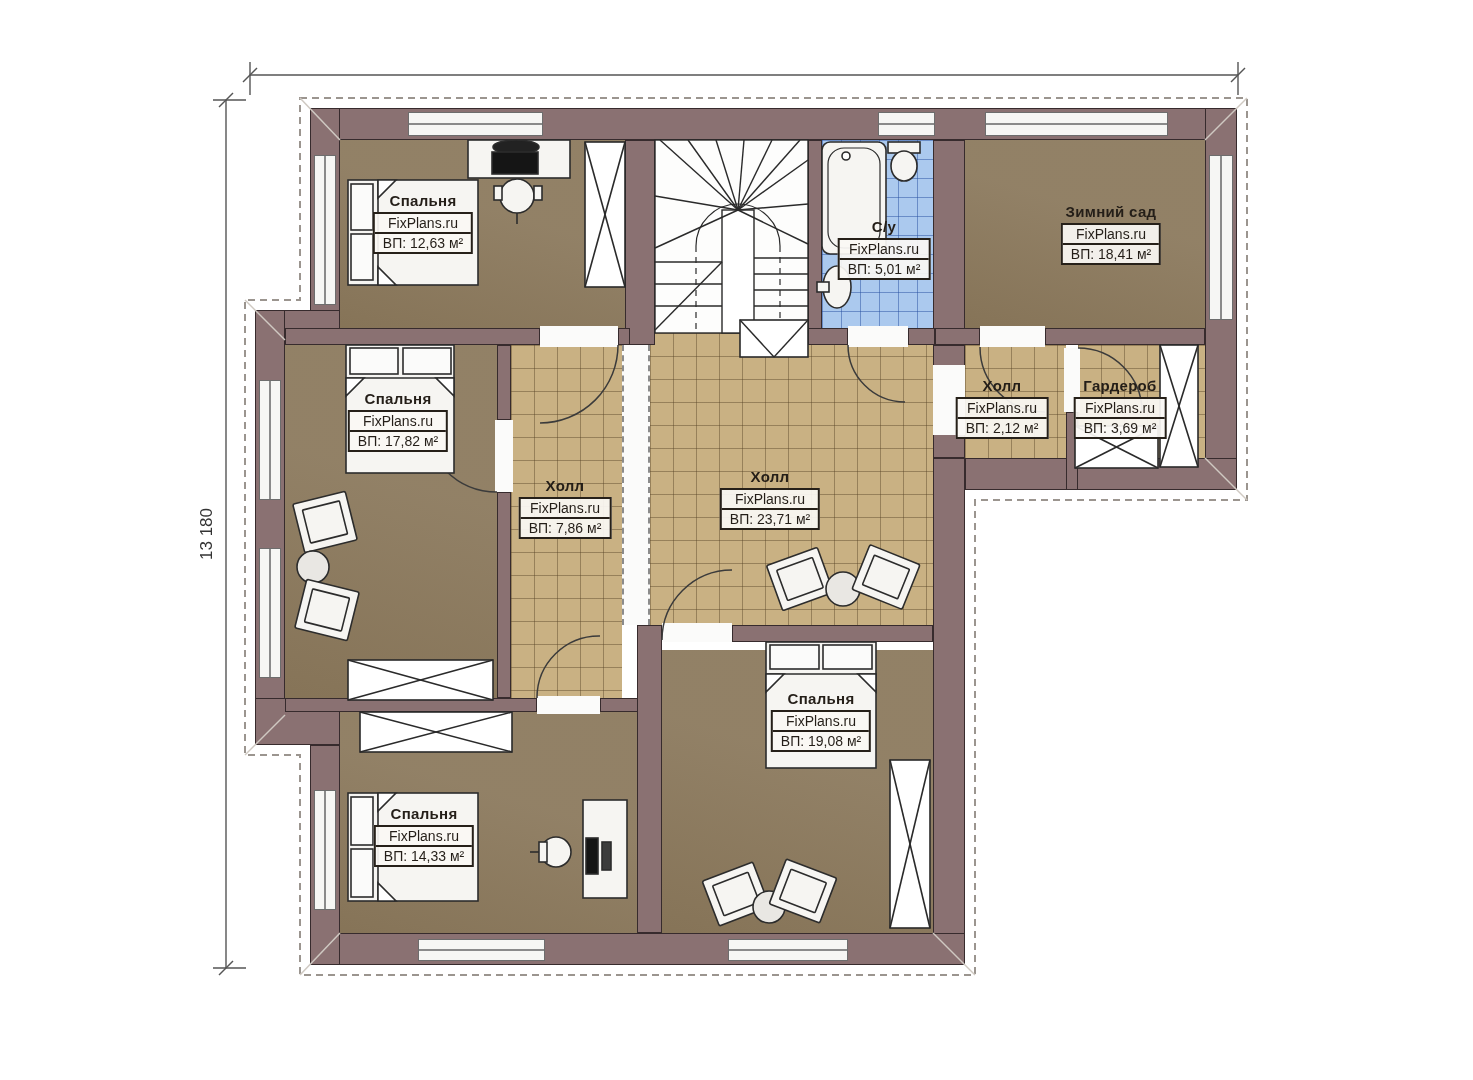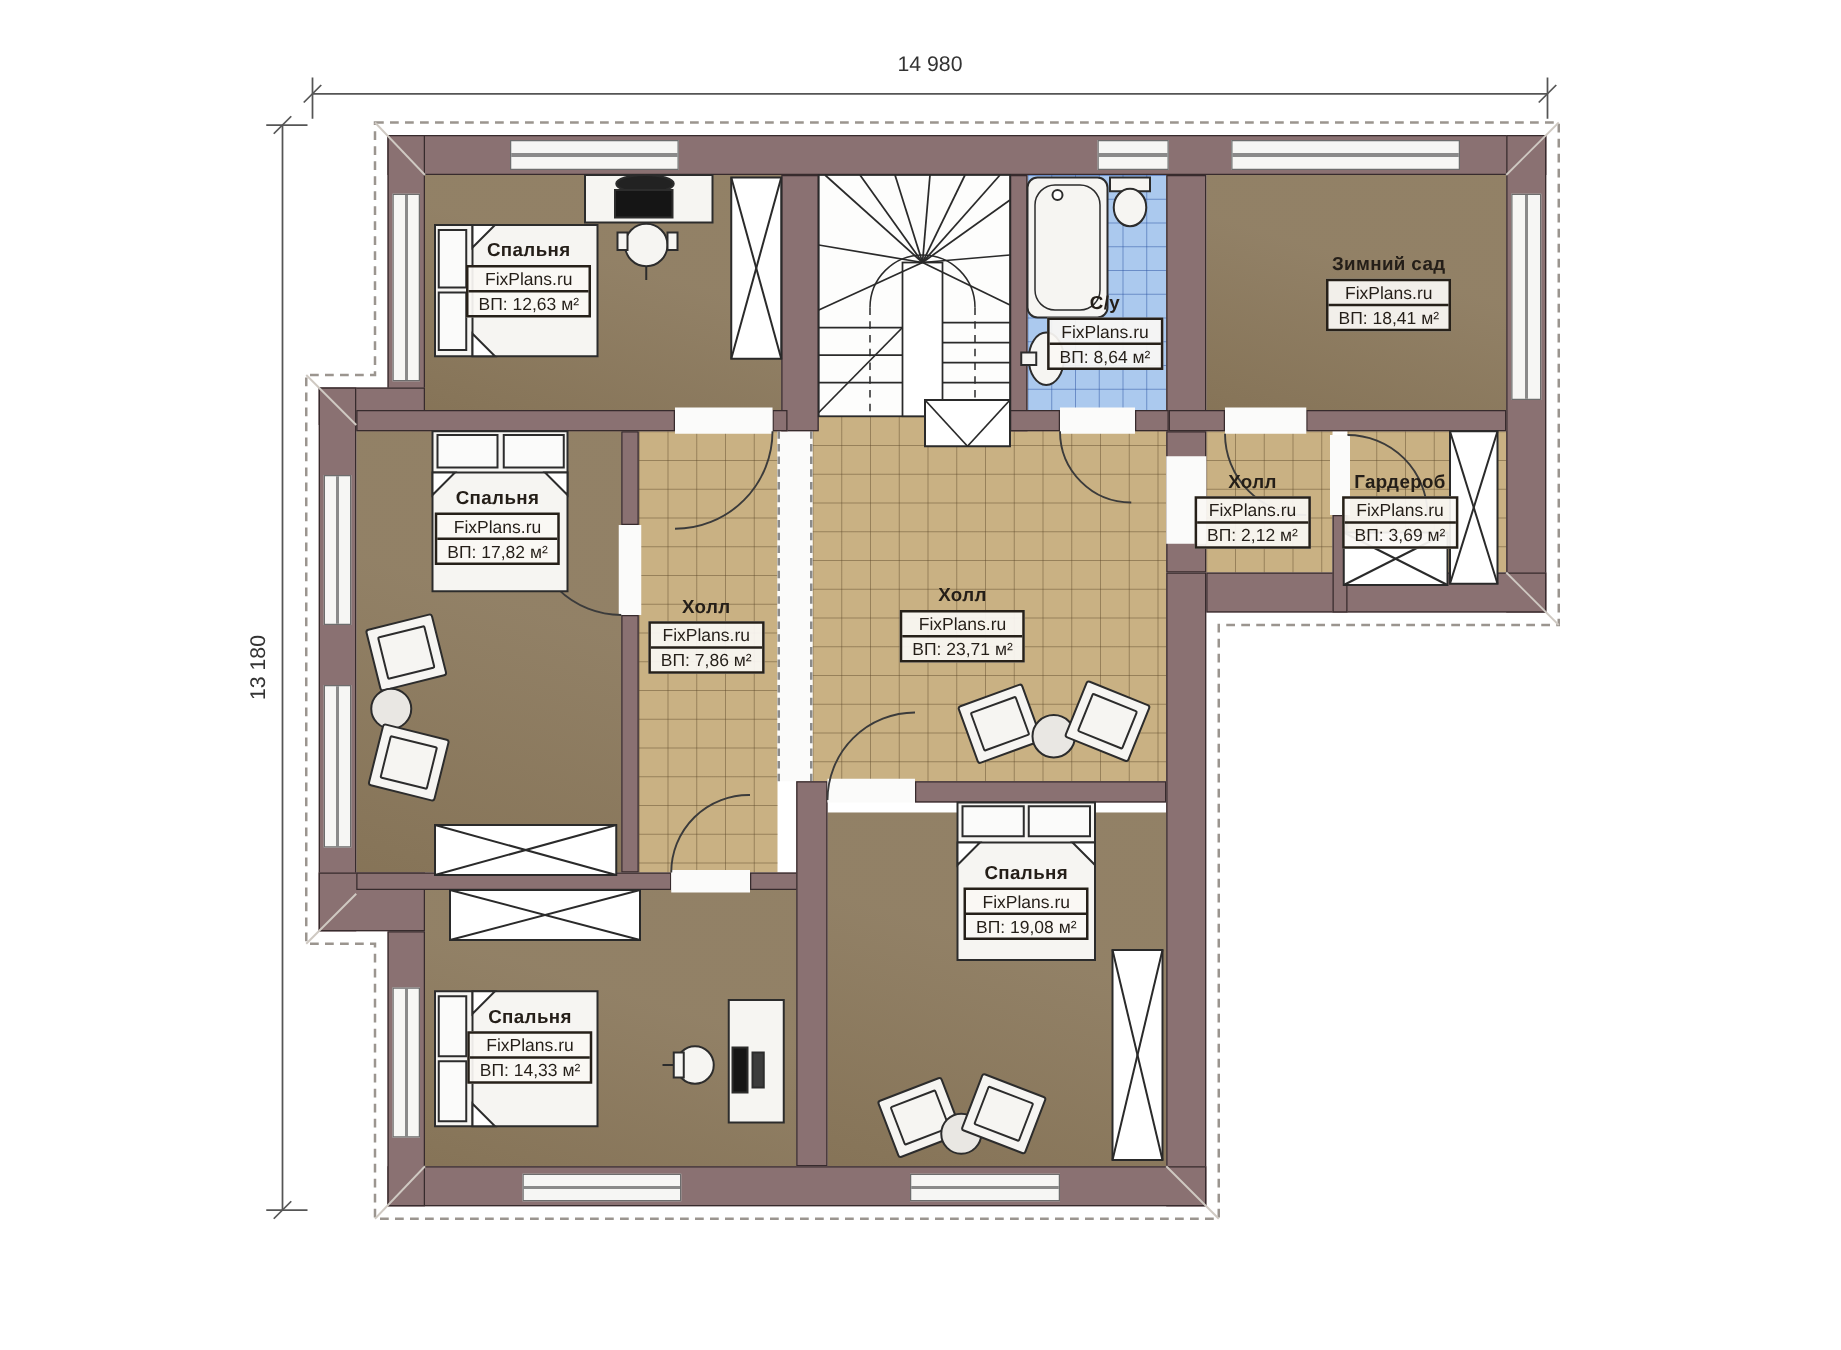--- a/index.html
+++ b/index.html
@@ -321,21 +321,20 @@
         <rect x="888" y="142" width="32" height="11"></rect>
         <ellipse cx="904" cy="166" rx="13" ry="15"></ellipse>
       </g>
       <g>
         <ellipse cx="837" cy="287" rx="14" ry="21"></ellipse>
         <rect x="817" y="282" width="12" height="10"></rect>
       </g>
     </g>
   </svg>
 
-  <div class="dim-label" id="dim-top-label">14 980</div>
   <div class="dim-label" id="dim-left-label">13 180</div>
 
   <div class="room-label" style="left:423px;top:192px">
     <div class="room-name">Спальня</div>
     <div class="label-box">
       <div class="wm">FixPlans.ru</div>
       <div class="area">ВП: 12,63 м²</div>
     </div>
   </div>
   <div class="room-label" style="left:398px;top:390px">
@@ -359,25 +358,25 @@
       <div class="area">ВП: 19,08 м²</div>
     </div>
   </div>
   <div class="room-label" style="left:1111px;top:203px">
     <div class="room-name">Зимний сад</div>
     <div class="label-box">
       <div class="wm">FixPlans.ru</div>
       <div class="area">ВП: 18,41 м²</div>
     </div>
   </div>
-  <div class="room-label" style="left:884px;top:234px">
+  <div class="room-label" style="left:884px;top:218px">
     <div class="room-name">С/у</div>
     <div class="label-box">
       <div class="wm">FixPlans.ru</div>
-      <div class="area">ВП: 8,64 м²</div>
+      <div class="area">ВП: 5,01 м²</div>
     </div>
   </div>
   <div class="room-label" style="left:565px;top:477px">
     <div class="room-name">Холл</div>
     <div class="label-box">
       <div class="wm">FixPlans.ru</div>
       <div class="area">ВП: 7,86 м²</div>
     </div>
   </div>
   <div class="room-label" style="left:770px;top:468px">

